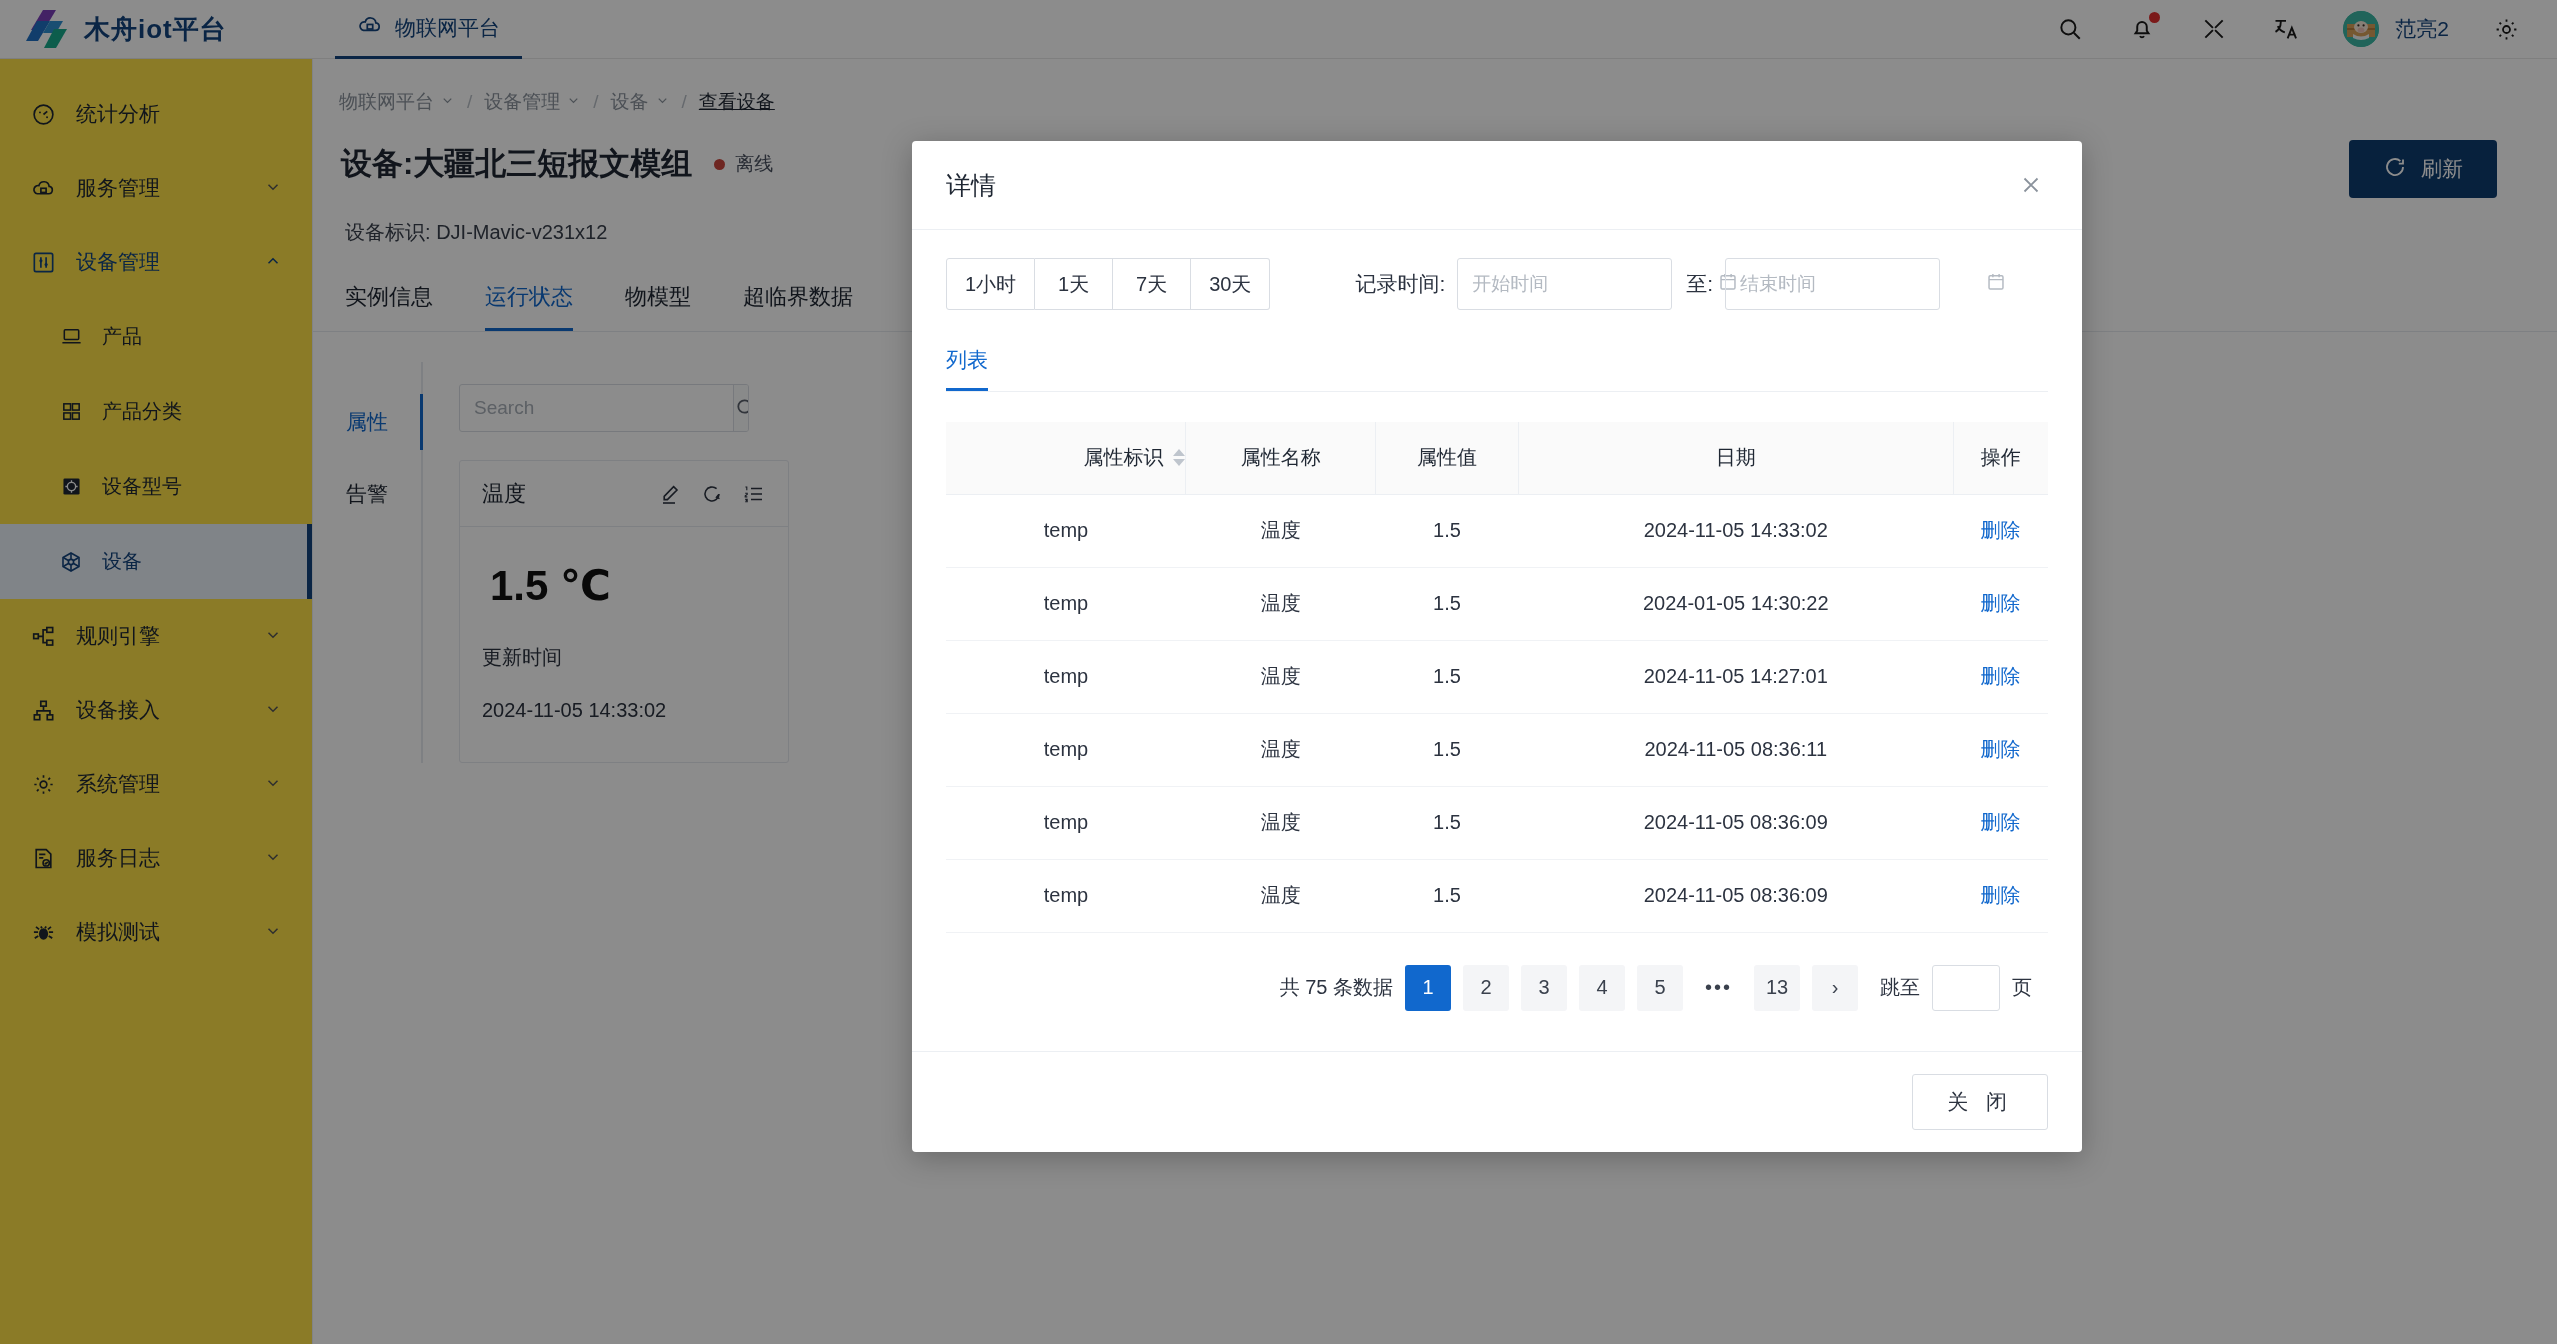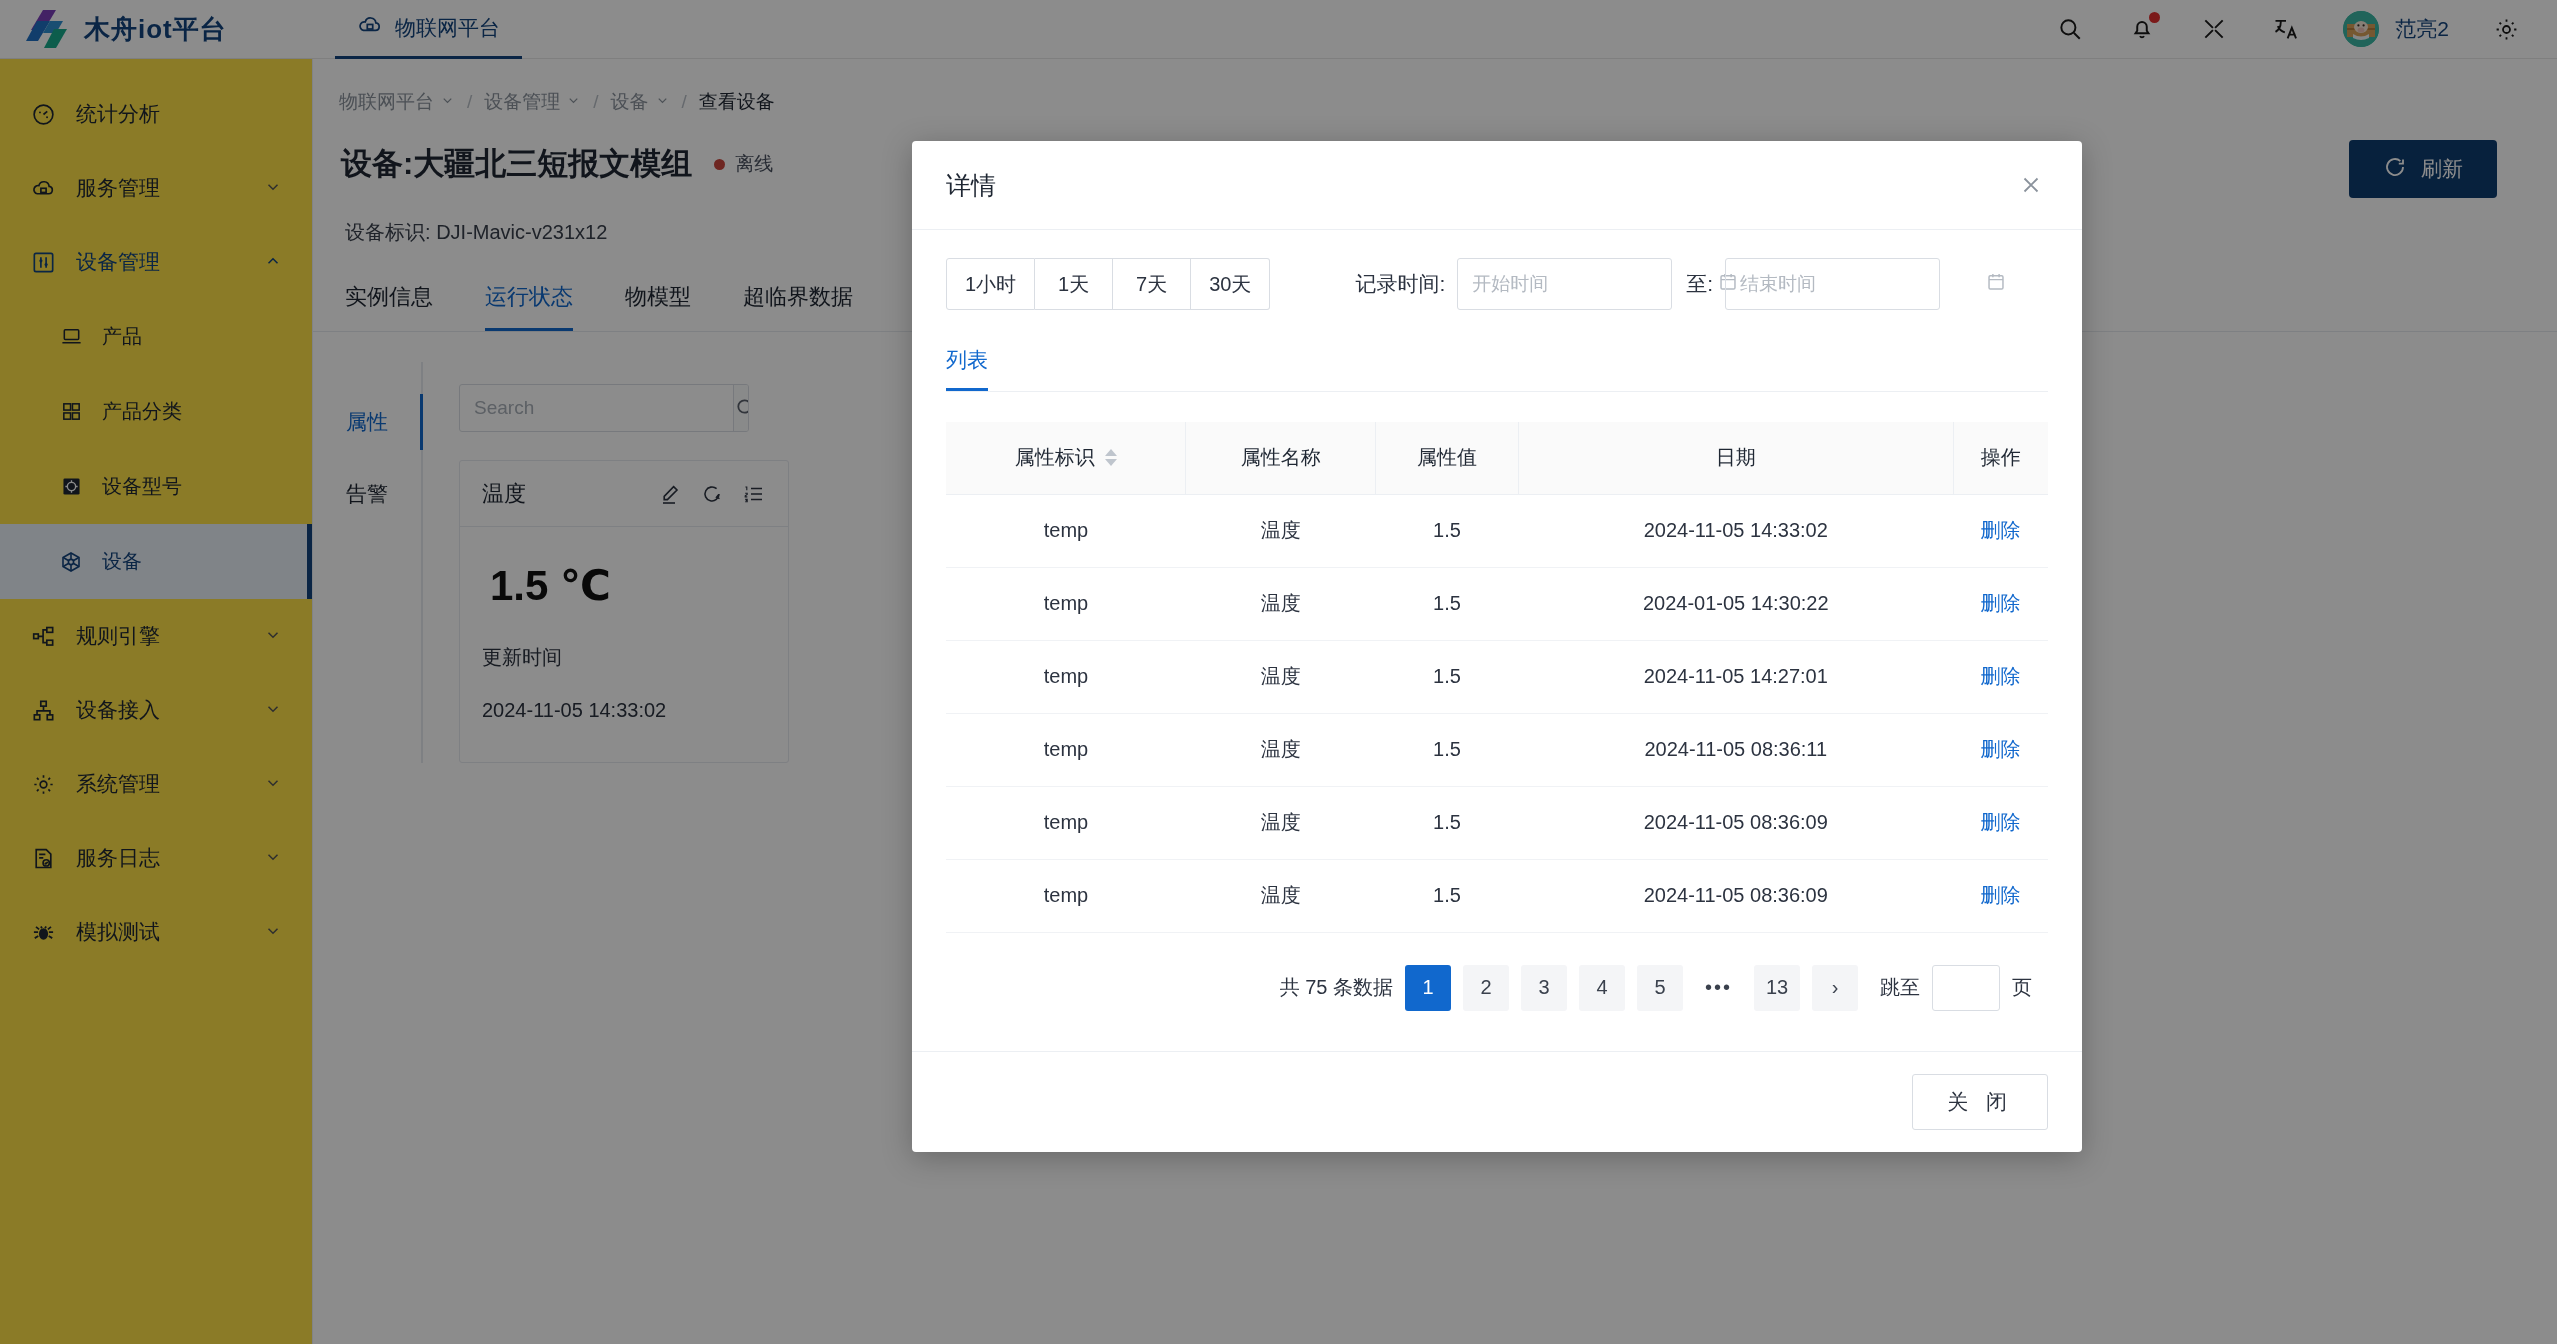--- a/index.html
+++ b/index.html
@@ -48,21 +48,21 @@
   }
   .nav-sub.active { background:#eaf0f7; color:#13447e; }
   .nav-sub.active::after { content:""; position:absolute; right:0; top:0; bottom:0; width:5px; background:#13447e; }
   .ic { width:26px; height:26px; display:flex; align-items:center; justify-content:center; flex:none; color:#1f2733;}
 
   
   .main { flex:1; background:#f0f2f5; overflow:hidden; }
   .content-card { background:#fff; min-height:1285px; padding:0 0 0 0; }
   .crumbs { display:flex; align-items:center; gap:12px; padding:30px 0 0 26px; font-size:19px; color:#8a929c; }
   .crumbs .cb { display:flex; align-items:center; gap:6px; cursor:pointer; }
-  .crumbs .cb.last { color:#1f2733; cursor:default; }
+  .crumbs .cb.last { color:#1f2733; cursor:default;text-decoration:underline; }
   .crumbs .sep { color:#b9bfc7; }
   .title-row { display:flex; align-items:center; padding:28px 0 0 28px; gap:22px; }
   .dev-title { font-size:31px; font-weight:bold; color:#1f2733; }
   .status { display:flex; align-items:center; gap:10px; font-size:19px; color:#4a5160; }
   .status .sdot { width:11px; height:11px; border-radius:50%; background:#c9453d; }
   .refresh-btn {
     position:absolute; right:60px; top:140px; background:#0e3d70; color:#fff;
     border:none; border-radius:4px; height:58px; padding:0 34px; font-size:21px;
     display:flex; align-items:center; gap:14px; cursor:pointer;
     font-family:inherit;
@@ -122,21 +122,21 @@
   .dt input { flex:1; border:none; outline:none; font-size:19px; color:#2c3340; background:transparent; font-family:inherit;}
   .dt input::placeholder { color:#b4bac2; }
   .mtabs { margin-top:36px; border-bottom:1px solid #eceff3; }
   .mtab { display:inline-block; font-size:21px; color:#1168cd; padding-bottom:14px; border-bottom:3px solid #1168cd; cursor:pointer;}
 
   table.dt-table { width:100%; border-collapse:collapse; margin-top:30px; }
   table.dt-table th {
     background:#fafafa; height:72px; font-size:20px; font-weight:normal; color:#1f2733;
     border-bottom:1px solid #eceff3;
   }
-  table.dt-table th .thc { display:flex; align-items:center; justify-content:center; gap:10px; }
+  table.dt-table th .thc { display:flex; align-items:center; justify-content:flex-end; gap:10px; }
   table.dt-table th + th { border-left:1px solid #eceff3;text-align:center; }
   table.dt-table td { height:73px; text-align:center; font-size:20px; color:#2c3340; border-bottom:1px solid #f0f2f5; }
   td.act a { color:#1168cd; text-decoration:none; cursor:pointer; }
   .sorter { display:flex; flex-direction:column; gap:3px; }
   .sorter i { width:0;height:0;border-left:6px solid transparent;border-right:6px solid transparent; }
   .sorter i.up { border-bottom:7px solid #bfc5cd; }
   .sorter i.dn { border-top:7px solid #bfc5cd; }
 
   .pager { display:flex; align-items:center; justify-content:flex-end; gap:12px; padding:32px 16px 40px 0; font-size:20px; color:#2c3340; }
   .pg { min-width:46px; height:46px; border-radius:3px; background:#f4f5f7; display:flex; align-items:center; justify-content:center; color:#3a414d; cursor:pointer; padding:0 10px;}

